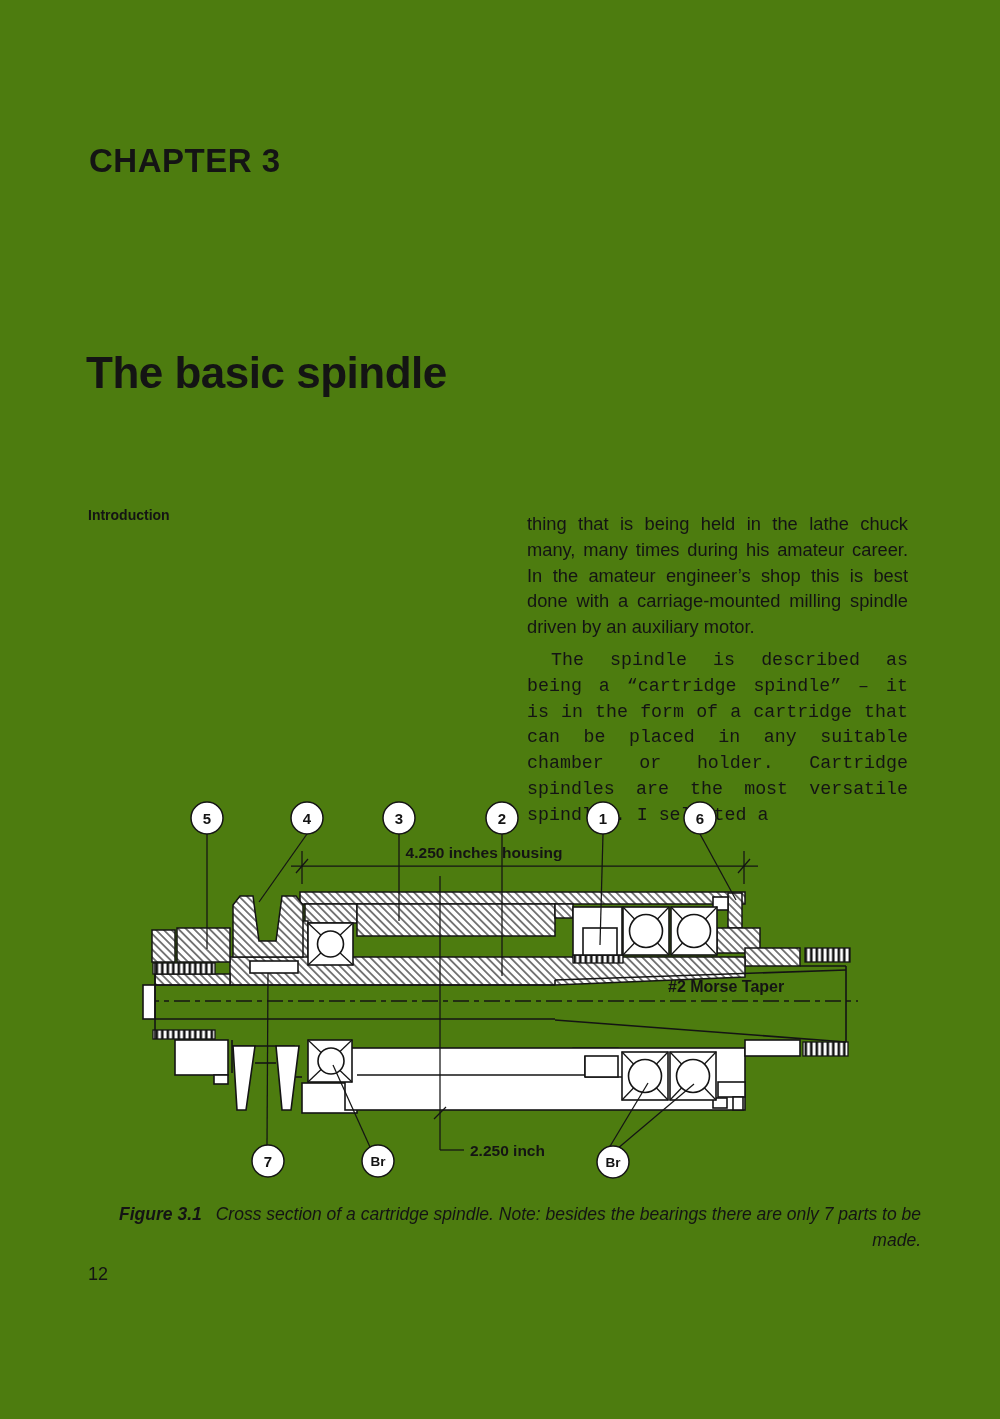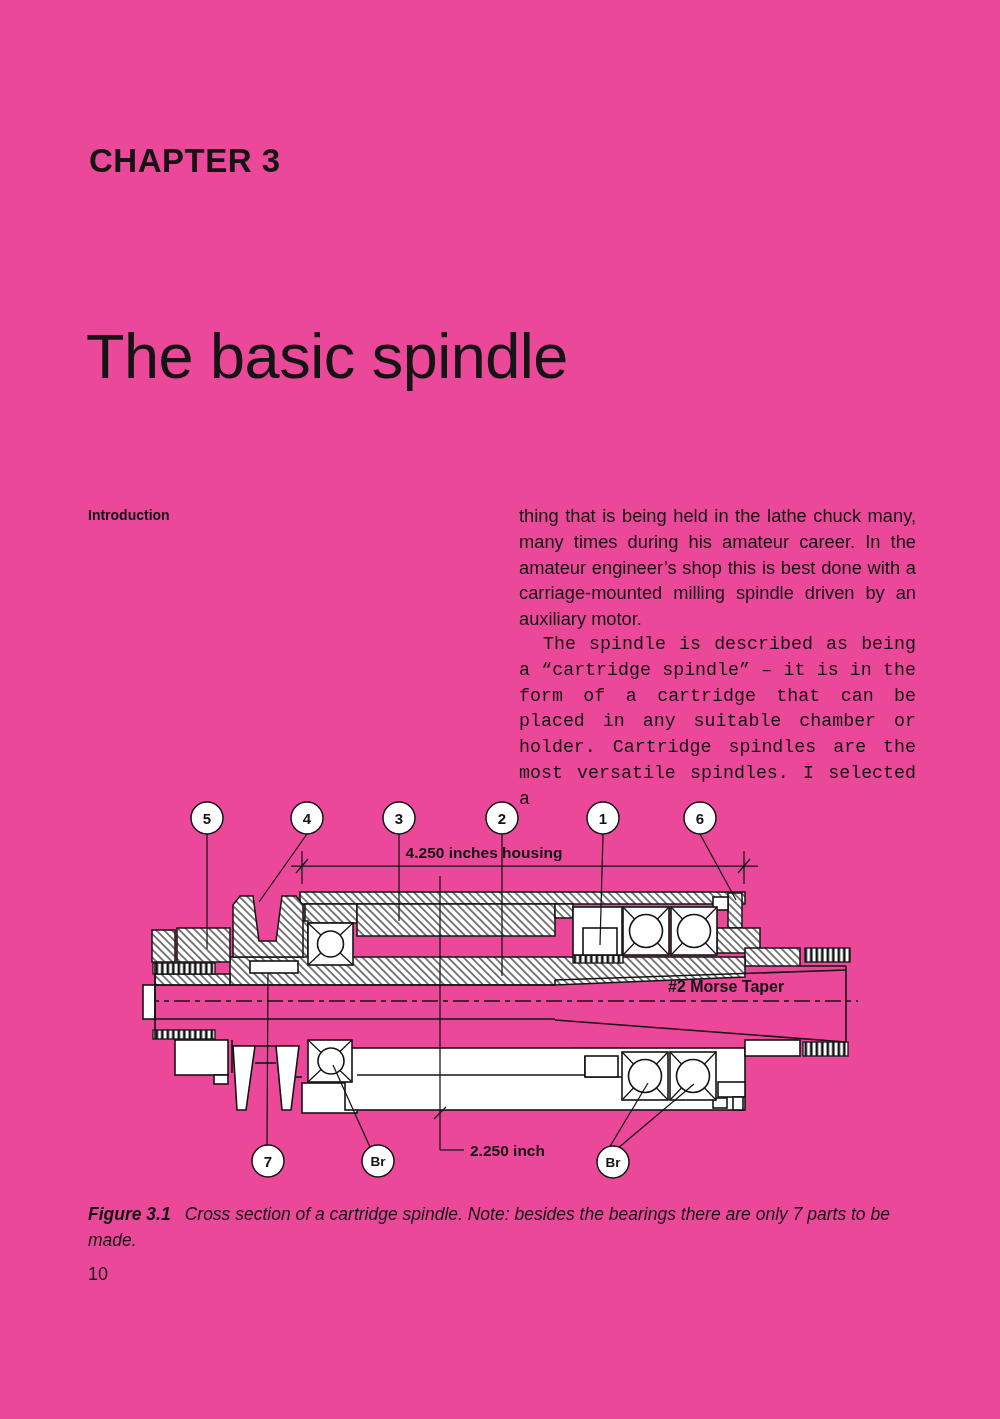--- a/index.html
+++ b/index.html
@@ -1,27 +1,27 @@
 <!DOCTYPE html>
 <html><head>
 <meta charset="utf-8">
 <style>
   html,body{margin:0;padding:0;background:#fff;}
-  .page{position:relative;width:1000px;height:1419px;background:#ec4899;color:#141414;
+  .page{position:relative;width:1000px;height:1419px;background:#4d7c0f;color:#141414;
         font-family:"Liberation Sans",sans-serif;overflow:hidden;}
   .chapter{position:absolute;left:89px;top:142px;font-size:33px;font-weight:700;letter-spacing:.5px;}
-  .book-title{position:absolute;left:86px;top:320px;font-size:63px;font-weight:400;letter-spacing:-.5px;}
+  .book-title{position:absolute;left:86px;top:348px;font-size:44px;font-weight:700;letter-spacing:-.5px;}
   .col{position:absolute;top:503px;width:397px;font-size:18.3px;line-height:25.8px;text-align:justify;}
   .col-left{left:88px;}
   .col-right{left:519px;}
   .intro-heading{font-weight:700;font-size:14px;margin:0 0 17px 0;}
-  .col p{margin:0;}
+  .col p{margin:8px;}
   .col p.indent{text-indent:24px;font-family:Liberation Mono, monospace;}
   .caption{position:absolute;left:88px;top:1201px;width:833px;font-size:17.5px;line-height:26px;
-           font-style:italic;}
+           font-style:italic;text-align:right;}
   .cap-label{font-weight:700;margin-right:14px;}
   .pagenum{position:absolute;left:88px;top:1264px;font-size:18px;}
   .diagram{position:absolute;left:140px;top:790px;width:740px;height:405px;}
   
   .h{fill:url(#hatch);stroke:#141414;stroke-width:1.5;}
   .k{fill:url(#knurl);stroke:#141414;stroke-width:1.3;}
   .o{fill:#ffffff;stroke:#141414;stroke-width:1.6;}
   .ln{stroke:#141414;stroke-width:1.6;fill:none;}
   .ld{stroke:#141414;stroke-width:1.25;fill:none;}
   .cl{stroke:#141414;stroke-width:1.4;fill:none;stroke-dasharray:16 5 5 5;}
@@ -222,15 +222,15 @@
       <text class="cb" x="378" y="1166">Br</text>
       <circle class="cc" cx="613" cy="1162" r="16"></circle>
       <text class="cb" x="613" y="1167">Br</text>
     </g>
   </svg>
 
   <div class="caption">
     <span class="cap-label">Figure 3.1</span><span>Cross section of a cartridge spindle. Note: besides the bearings there are only 7 parts to be made.</span>
   </div>
 
-  <div class="pagenum">10</div>
+  <div class="pagenum">12</div>
 
 </div>
 
 </body></html>

